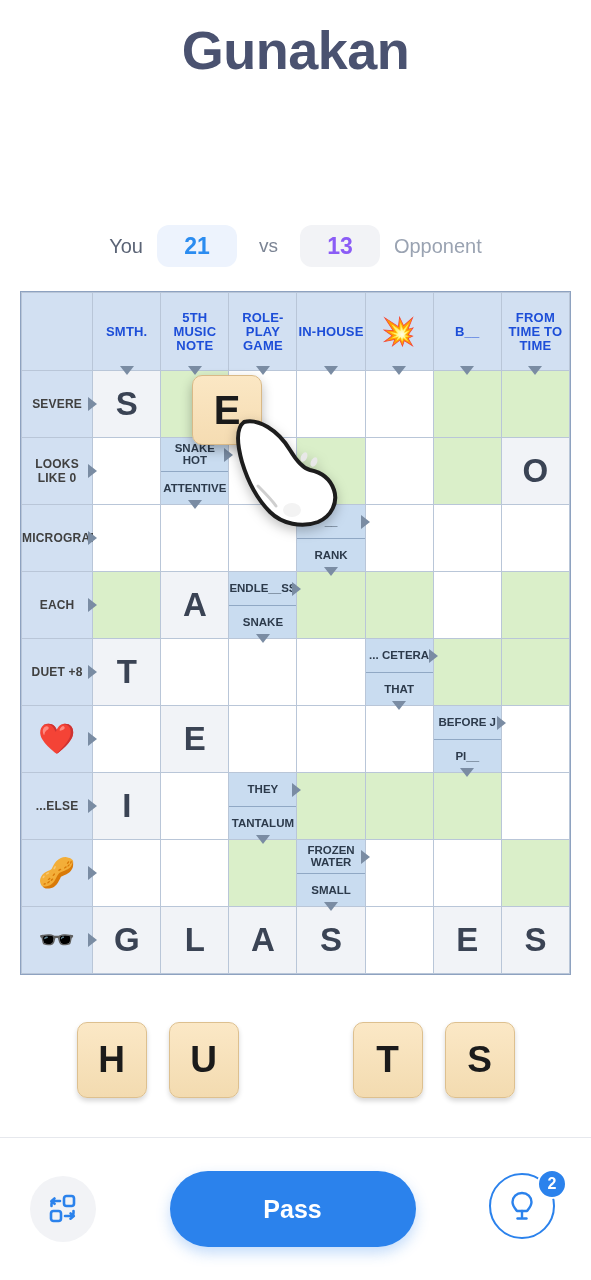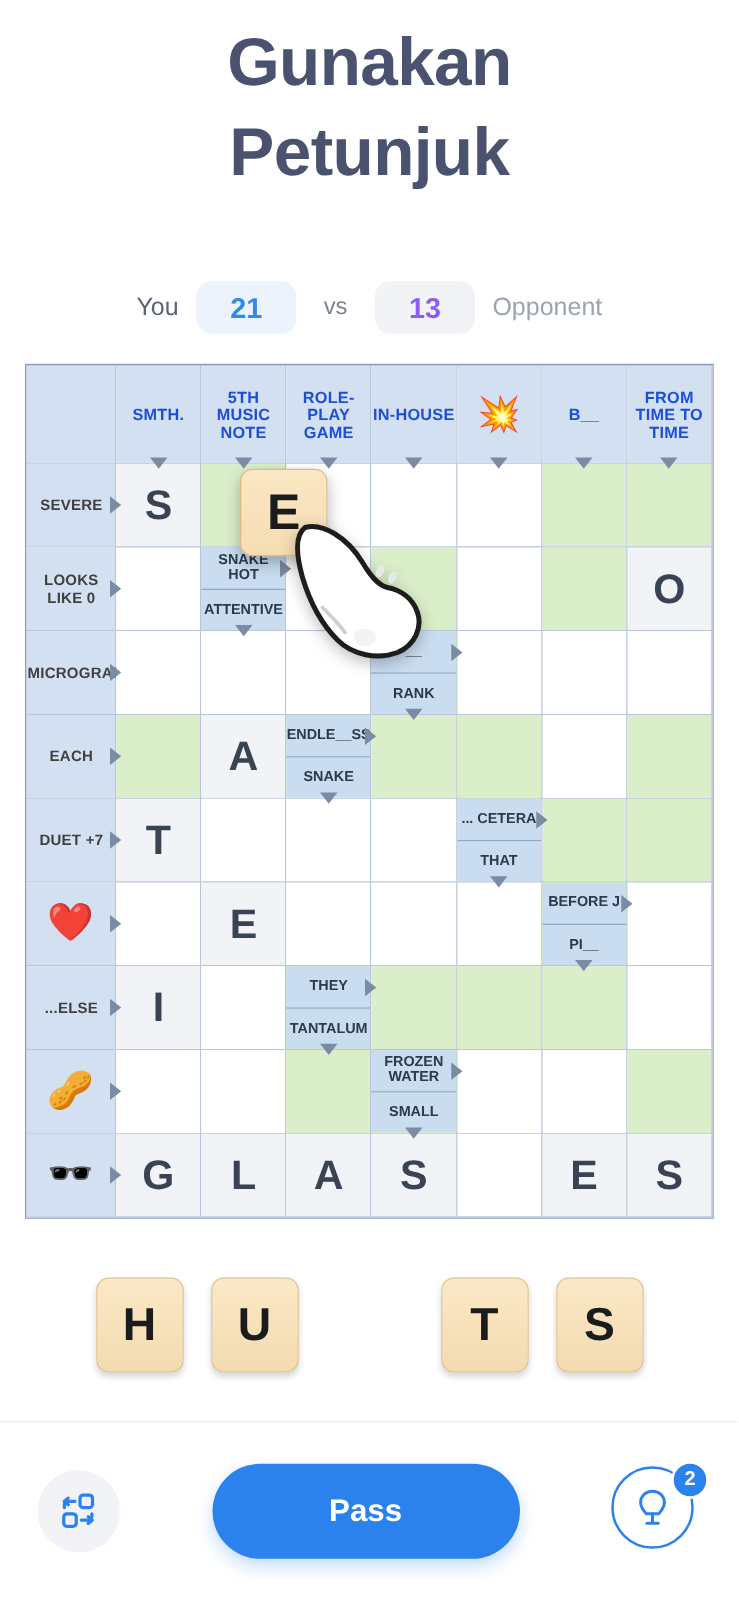--- a/index.html
+++ b/index.html
@@ -95,21 +95,21 @@
     text-align:center;
     font-size: 33px;
     font-weight: 700;
     color:#3a4354;
   }
 
   
   .clue-box {
     position:absolute; inset:0;
     display:flex; flex-direction:column;
-    background:#bef264;
+    background:#fef9c3;
   }
   .clue-half {
     flex:1;
     display:flex; align-items:center; justify-content:center;
     text-align:center;
     font-size: 11.5px;
     font-weight: 600;
     color:#2c3a4b;
     line-height: 12.5px;
     padding: 0 2px;
@@ -215,21 +215,20 @@
     border: 2px solid #fff;
   }
 </style>
 </head>
 <body>
 
 <div id="app">
 
   <div class="title">
     <div>Gunakan</div>
-    <div>Petunjuk</div>
   </div>
 
   <div class="scorebar">
     <span class="score-label">You</span>
     <span class="score-pill you">21</span>
     <span class="vs">vs</span>
     <span class="score-pill opp">13</span>
     <span class="score-label dim">Opponent</span>
   </div>
 
@@ -301,21 +300,21 @@
               </div>
               <span class="arr right right-half"></span>
               <span class="arr down"></span>
             </td>
             <td class="cell green col-head"></td>
             <td class="cell green col-head"></td>
             <td class="cell col-head"></td>
             <td class="cell green col-head"></td>
           </tr>
           <tr>
-            <td class="rowhead col-rowhead"><span class="">DUET +7</span><span class="arr right"></span></td>
+            <td class="rowhead col-rowhead"><span class="">DUET +8</span><span class="arr right"></span></td>
             <td class="cell letter col-head"><span>T</span></td>
             <td class="cell col-head"></td>
             <td class="cell col-head"></td>
             <td class="cell col-head"></td>
             <td class="cell col-head">
               <div class="clue-box">
                 <div class="clue-half top">... CETERA</div>
                 <div class="clue-half">THAT</div>
               </div>
               <span class="arr right right-half"></span>

